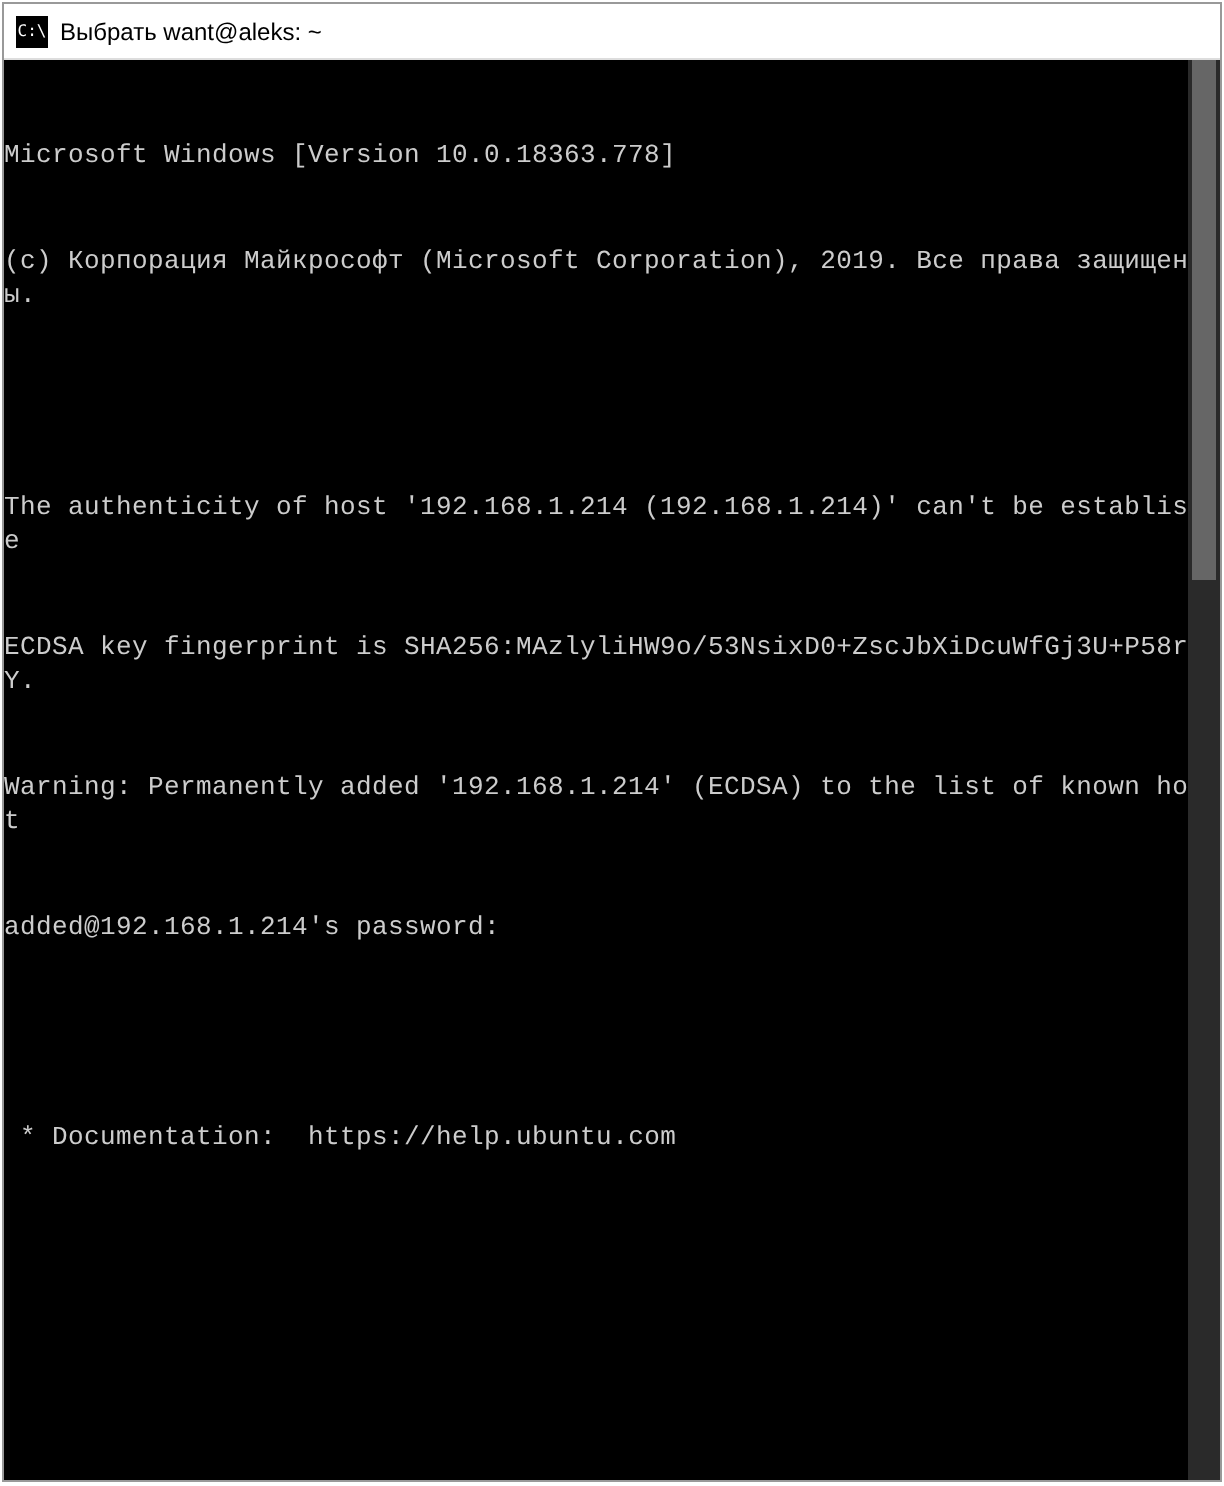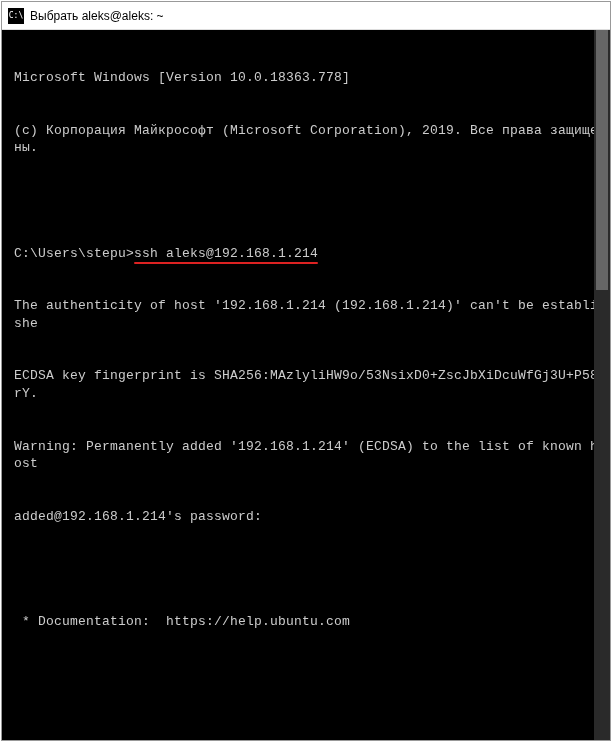--- a/index.html
+++ b/index.html
@@ -38,21 +38,21 @@
       align-items: center;
       justify-content: center;
       color: #fff;
       font-size: 8px;
       font-family: Consolas, monospace;
     }
     .terminal {
       flex: 1;
       background: #000;
       color: #ccc;
-      padding: 4px 6px 4px 12px;
+      padding: 4px 6px 4px 0;
       line-height: 1.35;
       white-space: pre;
       overflow: hidden;
       letter-spacing: 0.2px;
       position: relative;
     }
     .line { white-space: pre-wrap; word-break: break-all; min-height: 1.35em; }
     .cmd-wrap { position: relative; display: inline-block; }
     .underline-red {
       position: absolute;
@@ -74,27 +74,26 @@
       background: #666;
     }
     @media (max-width: 611px) { body{overflow:auto;} }
   </style>
 </head>
 <body>
 
 <div class="window">
   <div class="titlebar">
     <div class="titlebar-icon">C:\</div>
-    <span>Выбрать aleks@aleks: ~</span>
+    <span>Выбрать want@aleks: ~</span>
   </div>
   <div class="terminal">
     <div class="line">Microsoft Windows [Version 10.0.18363.778]</div>
     <div class="line">(c) Корпорация Майкрософт (Microsoft Corporation), 2019. Все права защищены.</div>
     <div class="line"></div>
-    <div class="line"><span>C:\Users\stepu&gt;</span><span class="cmd-wrap"><span>ssh aleks@192.168.1.214</span><span class="underline-red"></span></span></div>
     <div class="line">The authenticity of host '192.168.1.214 (192.168.1.214)' can't be establishe</div>
     <div class="line">ECDSA key fingerprint is SHA256:MAzlyliHW9o/53NsixD0+ZscJbXiDcuWfGj3U+P58rY.</div>
     <div class="line">Warning: Permanently added '192.168.1.214' (ECDSA) to the list of known host</div>
     <div class="line">added@192.168.1.214's password:</div>
     <div class="line"></div>
     <div class="line"> * Documentation:  https://help.ubuntu.com</div>
     
     
     
     

